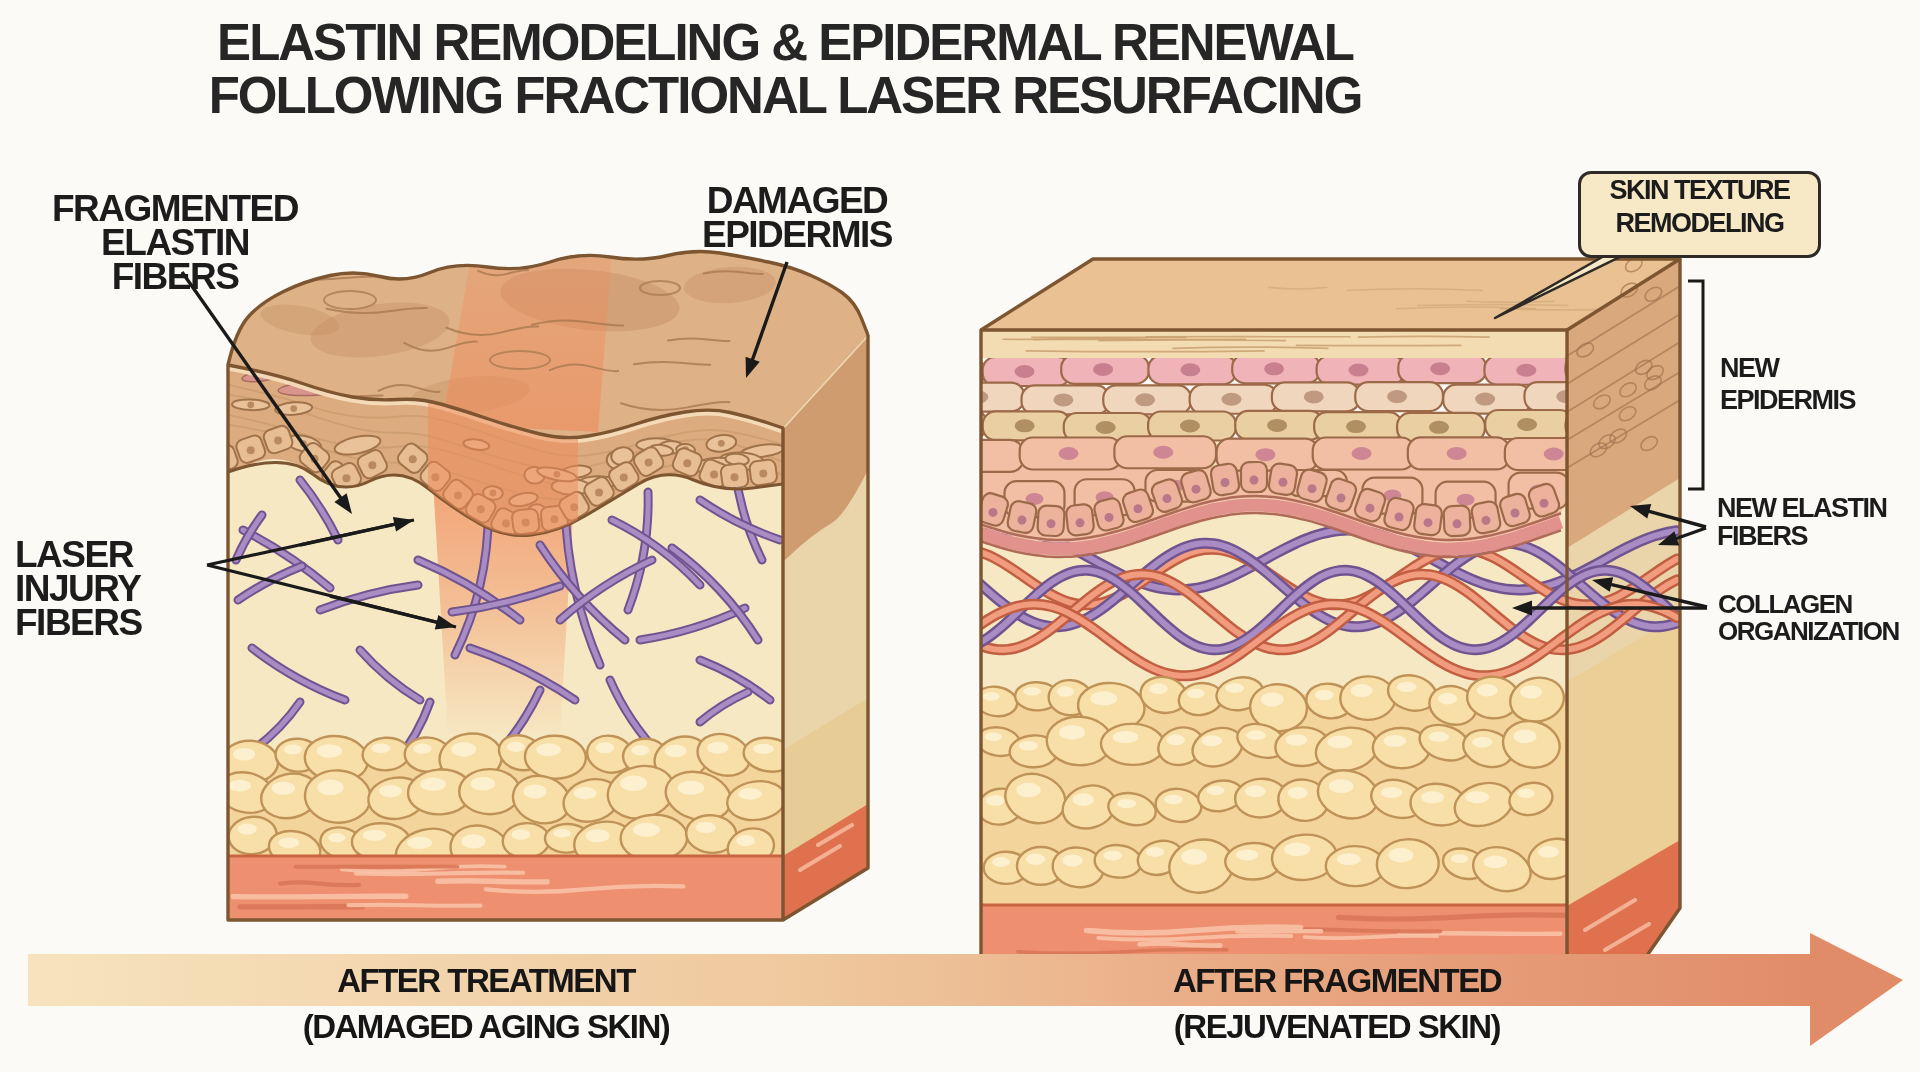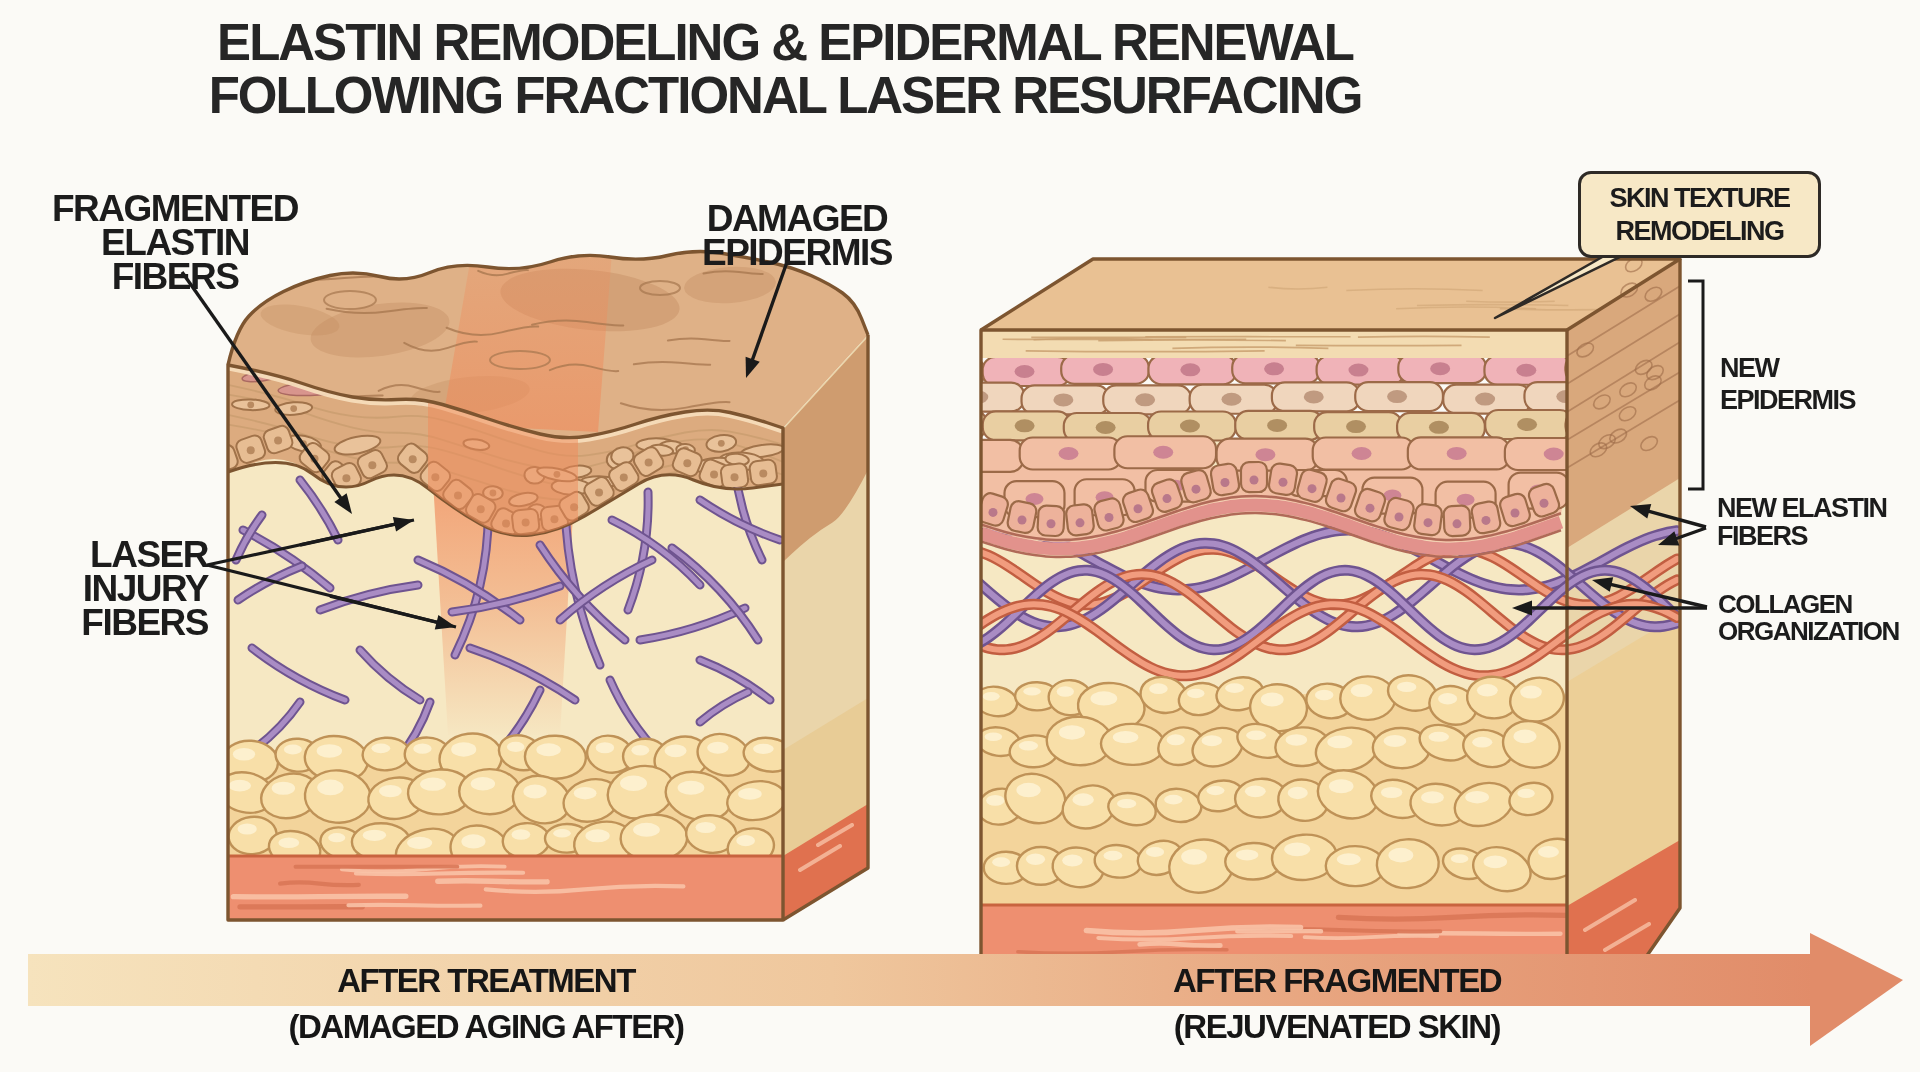--- a/index.html
+++ b/index.html
@@ -6,25 +6,25 @@
   body{width:1920px;height:1072px;overflow:hidden;background:#fbfaf6;position:relative;
        font-family:"Liberation Sans", sans-serif;}
   #stage{position:absolute;left:0;top:0;width:1920px;height:1072px;}
   svg{position:absolute;left:0;top:0;}
   .txt{position:absolute;color:#1c1c1c;font-weight:700;letter-spacing:-1.5px;
        font-family:"Liberation Sans",sans-serif;}
   #title{left:60px;top:16px;width:1450px;text-align:center;font-size:51px;line-height:53px;
          letter-spacing:-2px;color:#262626;}
   .lbl{font-size:37px;line-height:34px;}
   #lbl-frag{left:50px;top:192px;width:250px;text-align:center;}
-  #lbl-damaged{left:672px;top:184px;width:250px;text-align:center;margin-top:18px;}
-  #lbl-laser{left:8px;top:538px;width:200px;text-align:right;}
+  #lbl-damaged{left:672px;top:184px;width:250px;text-align:center;}
+  #lbl-laser{left:15px;top:538px;width:200px;}
   #callout{left:1578px;top:171px;width:243px;height:87px;background:#f7e8c6;
            border:3px solid #2e2a26;border-radius:13px;box-sizing:border-box;
-           text-align:center;font-size:27px;line-height:33px;padding-top:8px;
+           text-align:center;font-size:27px;line-height:33px;
            font-weight:700;letter-spacing:-1.5px;color:#1c1c1c;position:absolute;}
   #lbl-newepi{left:1720px;top:352px;width:220px;text-align:left;font-size:27px;line-height:32px;}
   #lbl-newela{left:1717px;top:494px;width:220px;text-align:left;font-size:27px;line-height:28px;}
   #lbl-coll{left:1718px;top:591px;width:230px;text-align:left;font-size:26px;line-height:27px;}
   .band-txt{font-size:33px;letter-spacing:-1.5px;color:#161616;text-align:center;width:520px;}
   #before1{left:226px;top:962px;}
   #before2{left:226px;top:1008px;}
   #after1{left:1077px;top:962px;}
   #after2{left:1077px;top:1008px;text-align:center;}
 </style>
@@ -734,16 +734,16 @@
     <div>NEW ELASTIN</div>
     <div>FIBERS</div>
   </div>
 
   <div id="lbl-coll" class="txt">
     <div>COLLAGEN</div>
     <div>ORGANIZATION</div>
   </div>
 
   <div id="before1" class="txt band-txt">AFTER TREATMENT</div>
-  <div id="before2" class="txt band-txt">(DAMAGED AGING AFTER)</div>
+  <div id="before2" class="txt band-txt">(DAMAGED AGING SKIN)</div>
   <div id="after1" class="txt band-txt">AFTER FRAGMENTED</div>
   <div id="after2" class="txt band-txt">(REJUVENATED SKIN)</div>
 </div>
 
 </body></html>

